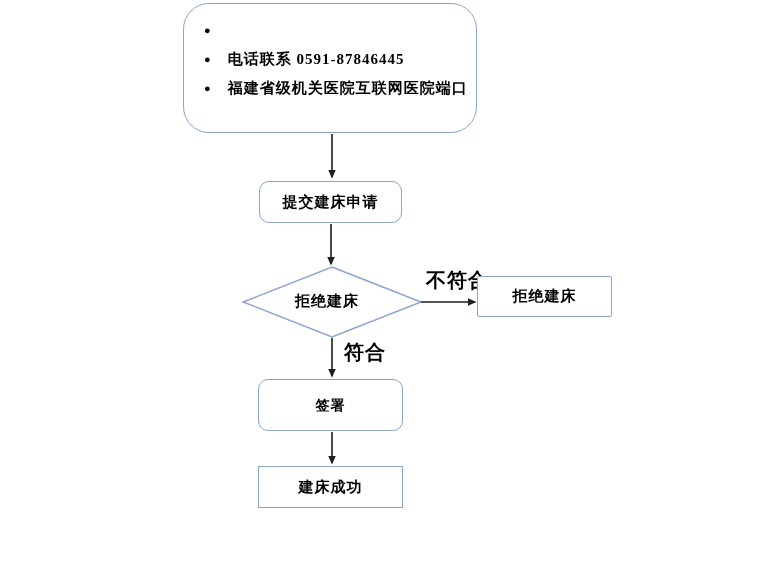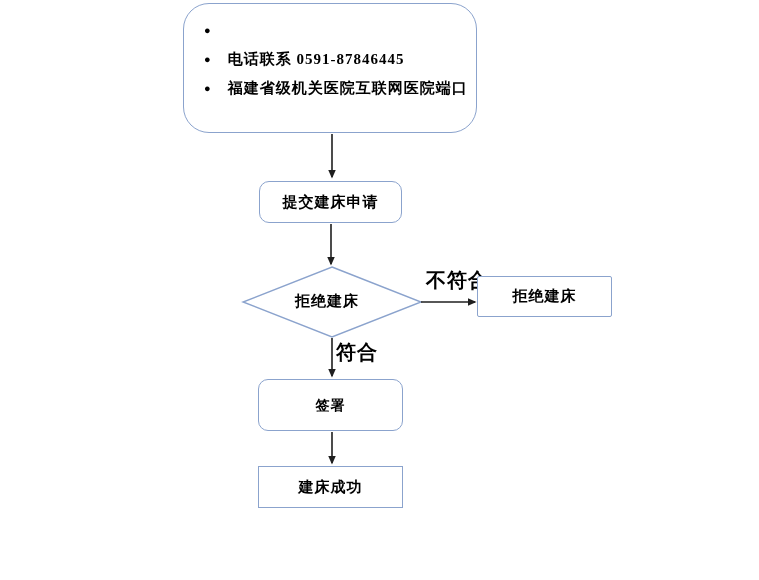--- a/index.html
+++ b/index.html
@@ -77,21 +77,21 @@
     letter-spacing: 1px;
   }
   .edge-label {
     position: absolute;
     font-weight: bold;
     font-size: 20px;
     letter-spacing: 1px;
     white-space: nowrap;
   }
   .label-not-match { left: 426px; top: 267px; }
-  .label-match     { left: 336px; top: 339px; }
+  .label-match     { left: 344px; top: 339px; }
 </style>
 </head>
 <body>
 
 <div class="canvas">
 
   <svg class="arrow-layer" viewBox="0 0 759 580" xmlns="http://www.w3.org/2000/svg">
     <defs>
       <marker id="ah" markerWidth="9" markerHeight="8" refX="7.5" refY="4" orient="auto" markerUnits="userSpaceOnUse">
         <path d="M0,0 L9,4 L0,8 Z" fill="#1f1f1f"></path>

